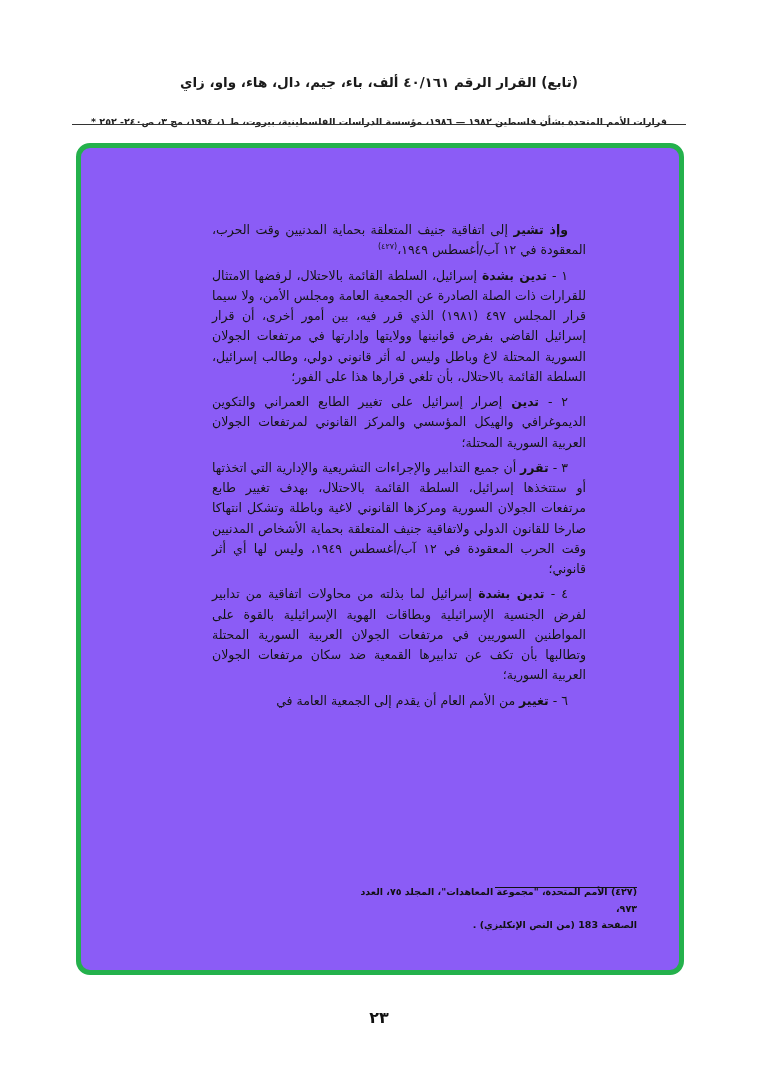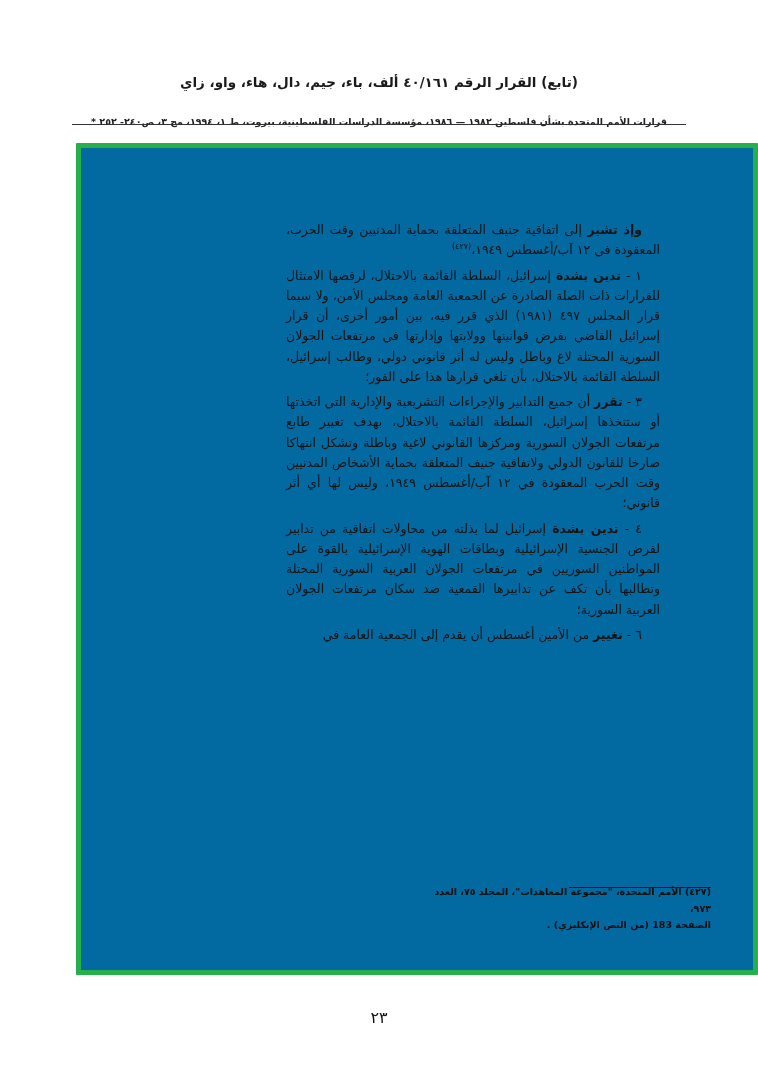--- a/index.html
+++ b/index.html
@@ -15,24 +15,24 @@
 
   
   .header { position: absolute; top: 74px; left: 36px; right: 36px; text-align: center; }
   .header-title { font-size: 13.5px; font-weight: bold; letter-spacing: 0.2px; }
   .source-line { margin-top: 26px; font-size: 9.5px; font-weight: bold; color: #222; }
   .header-rule { position: absolute; top: 124px; left: 72px; width: 614px; border-top: 1.5px solid #333; }
 
   
   .green-box {
     position: absolute; top: 143px; left: 76px;
-    width: 682px; height: 832px;
+    width: 608px; height: 832px;
     border: 5px solid #24b14c;
-    border-radius: 1px;
-    background: #0369a1;
+    border-radius: 14px;
+    background: #8b5cf6;
   }
 
   
   .text-col {
     position: absolute; top: 72px; right: 93px;
     width: 374px;
     font-size: 12.5px;
     line-height: 1.62;
     text-align: justify;
     color: #141414;
@@ -53,43 +53,44 @@
     font-size: 9.5px; font-weight: bold;
     line-height: 1.75;
     text-align: right;
     color: #111;
   }
 
   
   .page-number {
     position: absolute; top: 1008px; left: 0; right: 0;
     text-align: center;
-    font-size: 16px; font-weight: normal;
+    font-size: 16px; font-weight: bold;
     color: #111;
   }
 </style>
 </head>
 <body>
 
 <div class="page">
 
   <div class="header">
     <div class="header-title">(تابع) القرار الرقم ٤٠/١٦١ ألف، باء، جيم، دال، هاء، واو، زاي</div>
     <div class="source-line">قرارات الأمم المتحدة بشأن فلسطين ١٩٨٢ — ١٩٨٦، مؤسسة الدراسات الفلسطينية، بيروت، ط ١، ١٩٩٤، مج ٣، ص٢٤٠- ٢٥٢ *</div>
   </div>
 
   <div class="header-rule"></div>
 
   <div class="green-box" style="border-color: rgb(36, 177, 76);">
     <div class="text-col">
         <div class="para"><span class="lead">وإذ تشير</span><span> إلى اتفاقية جنيف المتعلقة بحماية المدنيين وقت الحرب، المعقودة في ١٢ آب/أغسطس ١٩٤٩،</span><sup>(٤٢٧)</sup></div>
         <div class="para"><span class="num">١ - </span><span class="lead">تدين بشدة</span><span> إسرائيل، السلطة القائمة بالاحتلال، لرفضها الامتثال للقرارات ذات الصلة الصادرة عن الجمعية العامة ومجلس الأمن، ولا سيما قرار المجلس ٤٩٧ (١٩٨١) الذي قرر فيه، بين أمور أخرى، أن قرار إسرائيل القاضي بفرض قوانينها وولايتها وإدارتها في مرتفعات الجولان السورية المحتلة لاغ وباطل وليس له أثر قانوني دولي، وطالب إسرائيل، السلطة القائمة بالاحتلال، بأن تلغي قرارها هذا على الفور؛</span></div>
+        <div class="para"><span class="num">٢ - </span><span class="lead">تدين</span><span> إصرار إسرائيل على تغيير الطابع العمراني والتكوين الديموغرافي والهيكل المؤسسي والمركز القانوني لمرتفعات الجولان العربية السورية المحتلة؛</span></div>
         <div class="para"><span class="num">٣ - </span><span class="lead">تقرر</span><span> أن جميع التدابير والإجراءات التشريعية والإدارية التي اتخذتها أو ستتخذها إسرائيل، السلطة القائمة بالاحتلال، بهدف تغيير طابع مرتفعات الجولان السورية ومركزها القانوني لاغية وباطلة وتشكل انتهاكا صارخا للقانون الدولي ولاتفاقية جنيف المتعلقة بحماية الأشخاص المدنيين وقت الحرب المعقودة في ١٢ آب/أغسطس ١٩٤٩، وليس لها أي أثر قانوني؛</span></div>
         <div class="para"><span class="num">٤ - </span><span class="lead">تدين بشدة</span><span> إسرائيل لما بذلته من محاولات اتفاقية من تدابير لفرض الجنسية الإسرائيلية وبطاقات الهوية الإسرائيلية بالقوة على المواطنين السوريين في مرتفعات الجولان العربية السورية المحتلة وتطالبها بأن تكف عن تدابيرها القمعية ضد سكان مرتفعات الجولان العربية السورية؛</span></div>
-        <div class="para"><span class="num">٦ - </span><span class="lead">تغيير</span><span> من الأمين أغسطس أن يقدم إلى الجمعية العامة في</span></div>
+        <div class="para"><span class="num">٦ - </span><span class="lead">تغيير</span><span> من الأمم العام أن يقدم إلى الجمعية العامة في</span></div>
       </div>
 
     <div class="footnote-rule"></div>
     <div class="footnote">
       <div>(٤٢٧) الأمم المتحدة، "مجموعة المعاهدات"، المجلد ٧٥، العدد ٩٧٣،</div>
       <div>الصفحة 183 (من النص الإنكليزي) .</div>
     </div>
   </div>
 
   <div class="page-number">٢٣</div>

